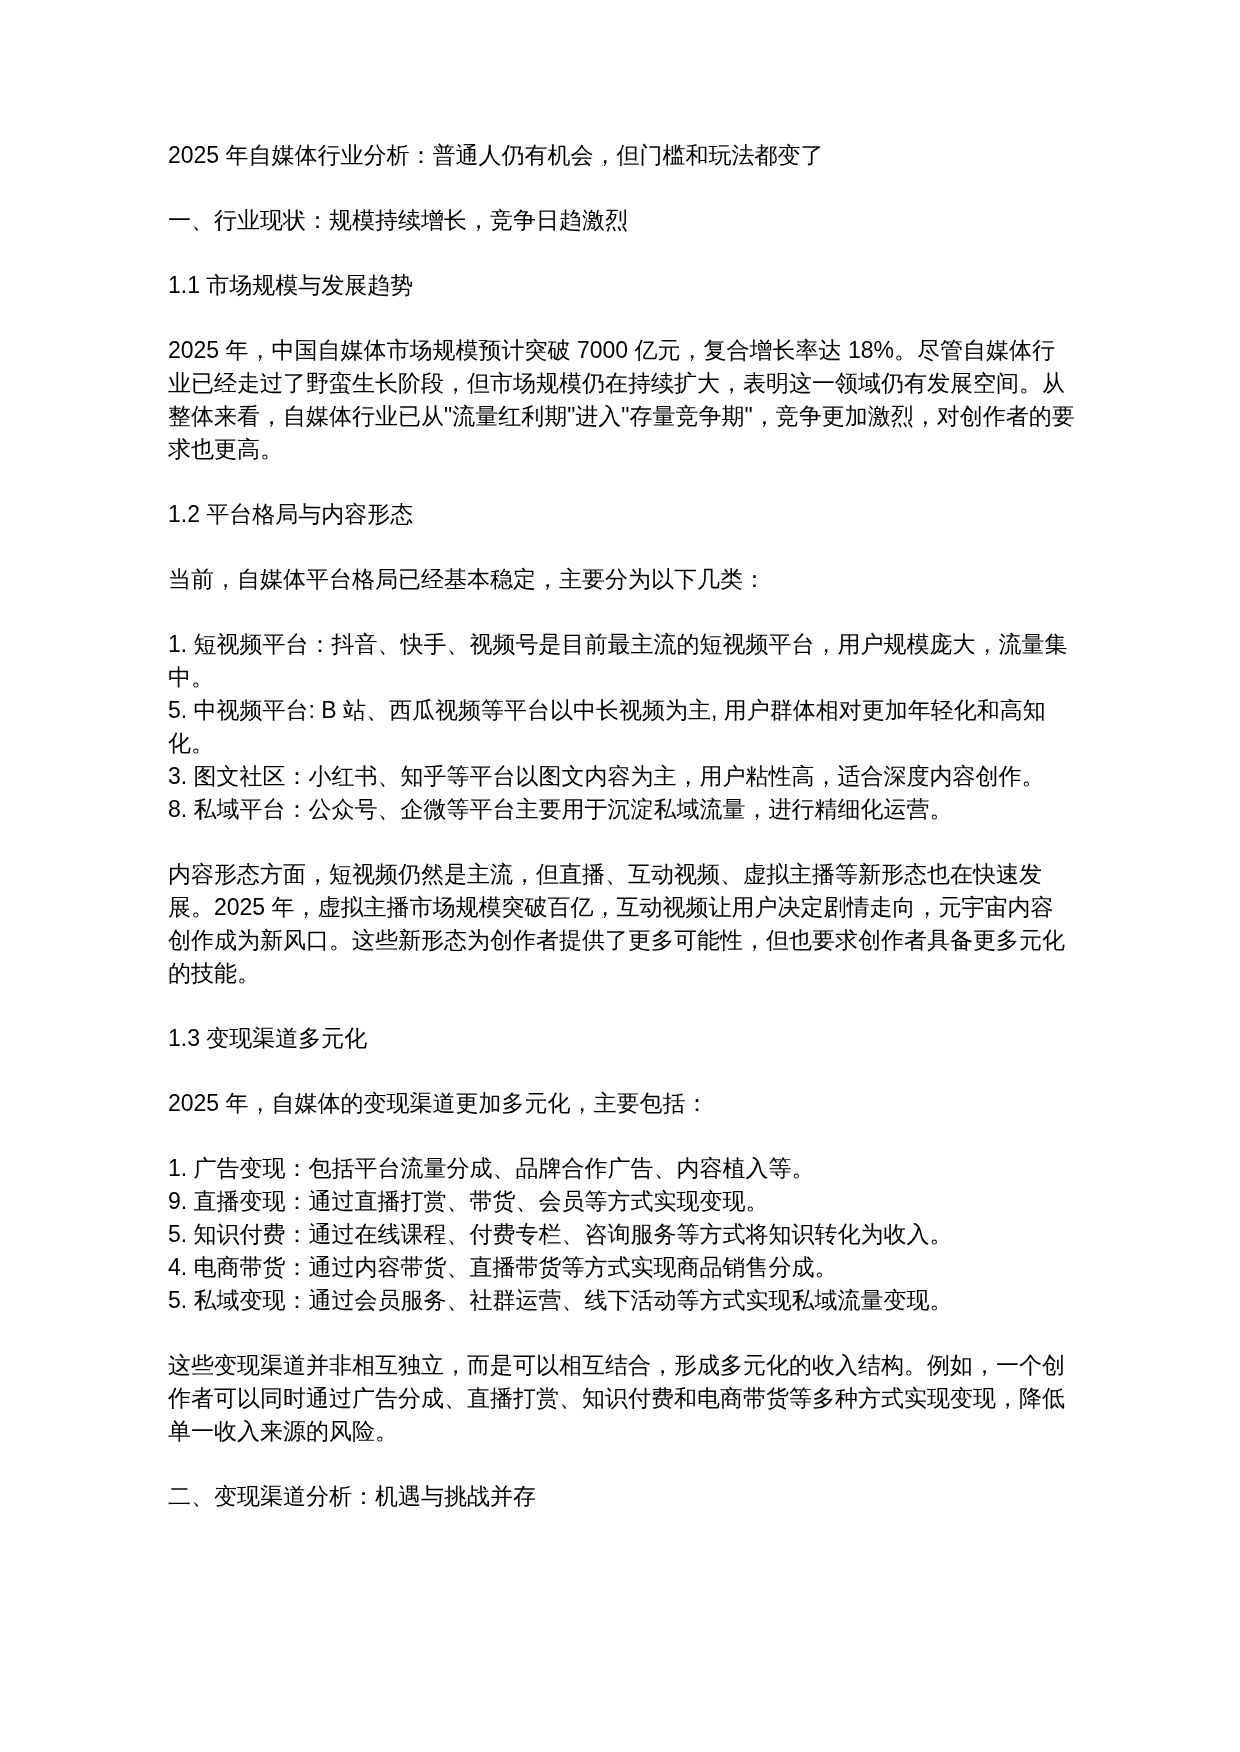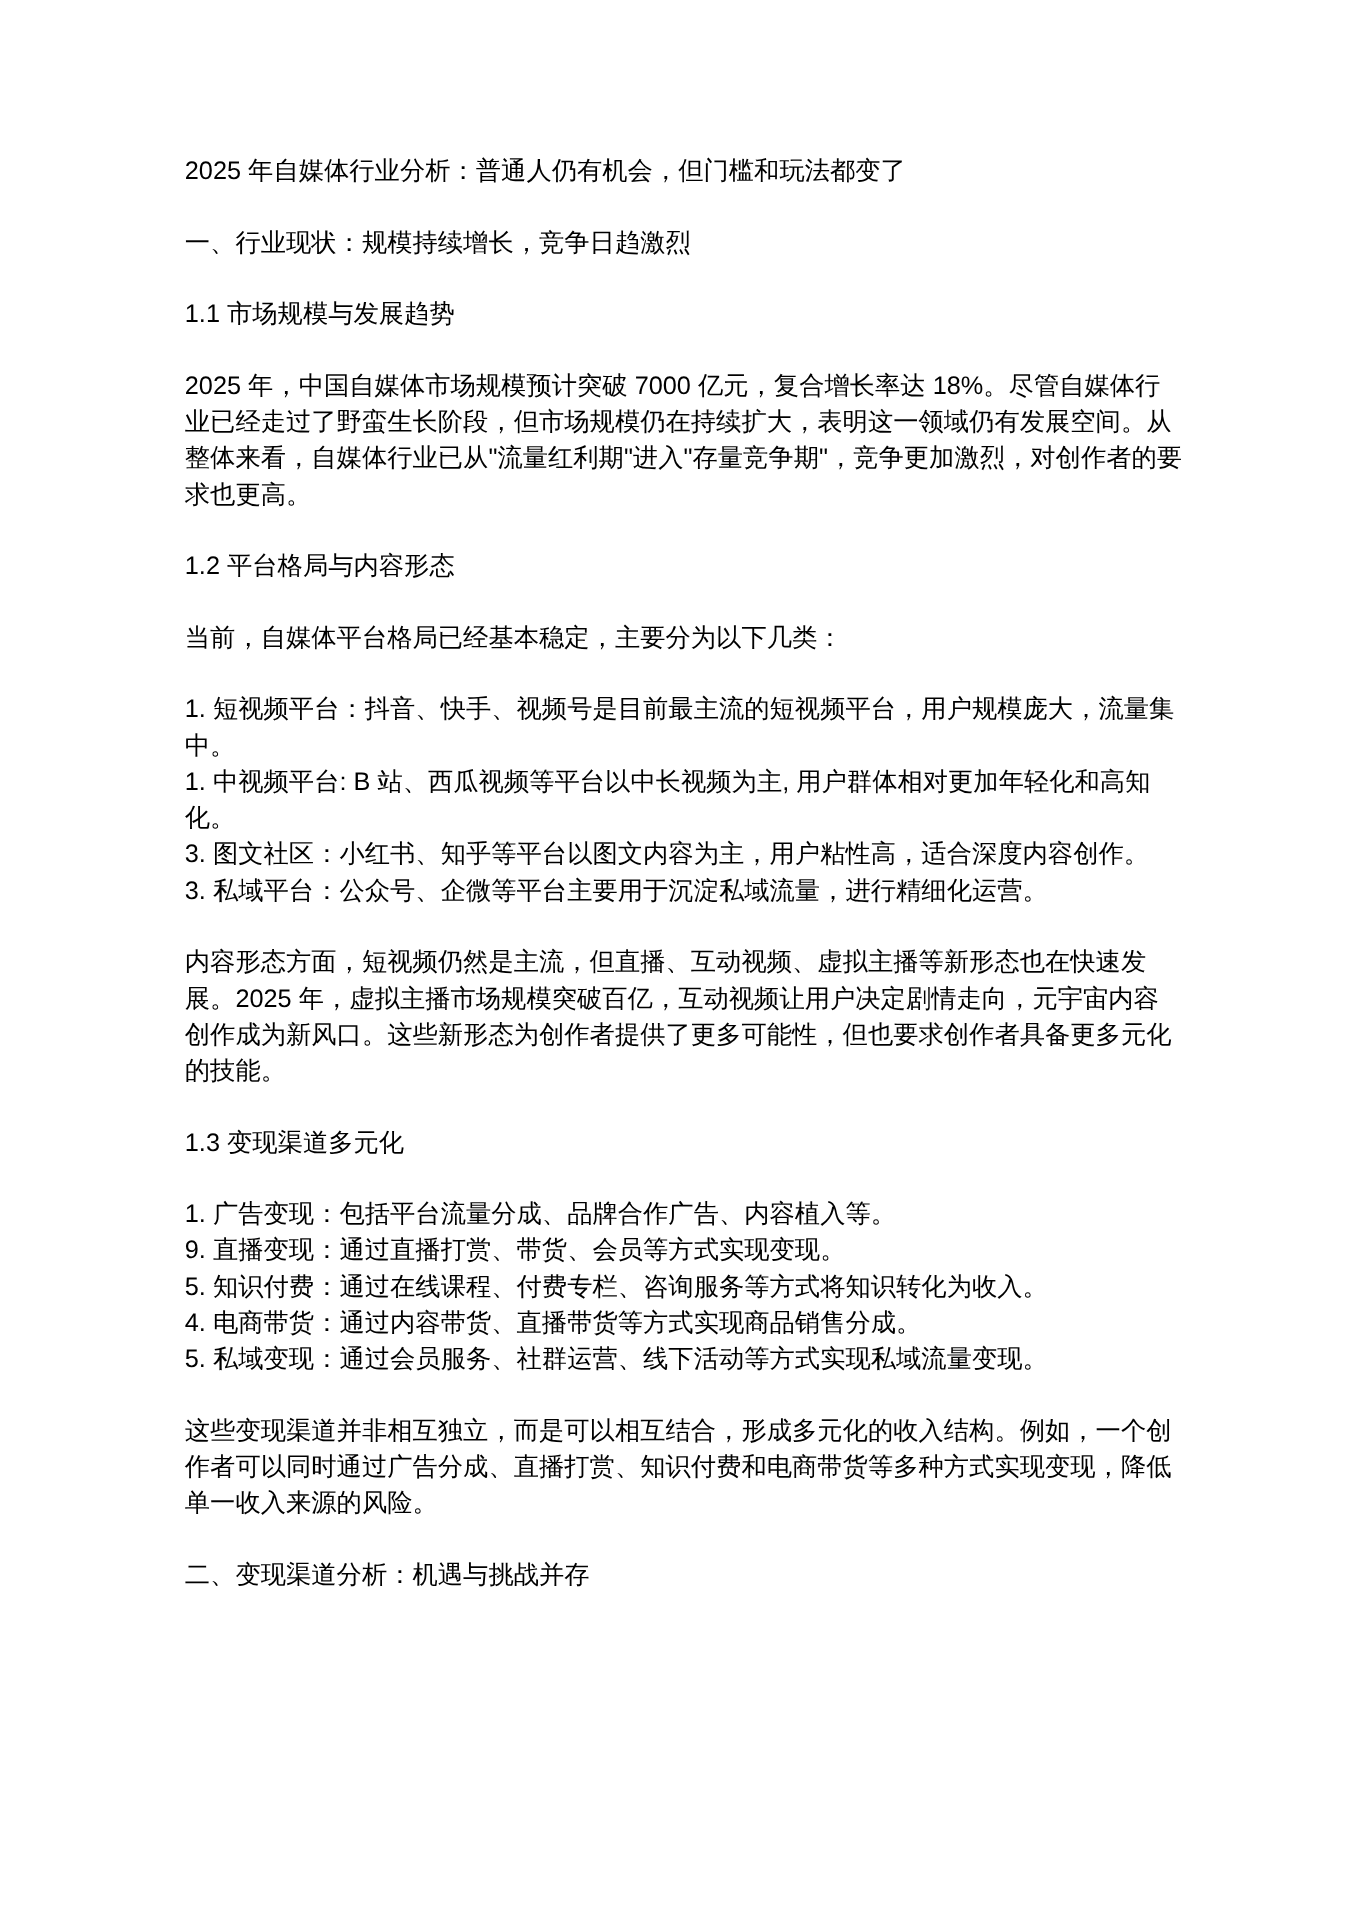--- a/index.html
+++ b/index.html
@@ -51,29 +51,30 @@
 
     <div class="block">2025 年，中国自媒体市场规模预计突破 7000 亿元，复合增长率达 18%。尽管自媒体行业已经走过了野蛮生长阶段，但市场规模仍在持续扩大，表明这一领域仍有发展空间。从整体来看，自媒体行业已从"流量红利期"进入"存量竞争期"，竞争更加激烈，对创作者的要求也更高。</div>
 
 
     <div class="block">1.2 平台格局与内容形态</div>
 
     <div class="block">当前，自媒体平台格局已经基本稳定，主要分为以下几类：</div>
 
     <div class="block list">
       <div class="list-item">1. 短视频平台：抖音、快手、视频号是目前最主流的短视频平台，用户规模庞大，流量集中。</div>
-      <div class="list-item">1. 中视频平台: B 站、西瓜视频等平台以中长视频为主, 用户群体相对更加年轻化和高知化。</div>
+      <div class="list-item">5. 中视频平台: B 站、西瓜视频等平台以中长视频为主, 用户群体相对更加年轻化和高知化。</div>
       <div class="list-item">3. 图文社区：小红书、知乎等平台以图文内容为主，用户粘性高，适合深度内容创作。</div>
-      <div class="list-item">3. 私域平台：公众号、企微等平台主要用于沉淀私域流量，进行精细化运营。</div>
+      <div class="list-item">8. 私域平台：公众号、企微等平台主要用于沉淀私域流量，进行精细化运营。</div>
     </div>
 
     <div class="block">内容形态方面，短视频仍然是主流，但直播、互动视频、虚拟主播等新形态也在快速发展。2025 年，虚拟主播市场规模突破百亿，互动视频让用户决定剧情走向，元宇宙内容创作成为新风口。这些新形态为创作者提供了更多可能性，但也要求创作者具备更多元化的技能。</div>
 
     <div class="block">1.3 变现渠道多元化</div>
 
+    <div class="block">2025 年，自媒体的变现渠道更加多元化，主要包括：</div>
 
     <div class="block list">
       <div class="list-item">1. 广告变现：包括平台流量分成、品牌合作广告、内容植入等。</div>
       <div class="list-item">9. 直播变现：通过直播打赏、带货、会员等方式实现变现。</div>
       <div class="list-item">5. 知识付费：通过在线课程、付费专栏、咨询服务等方式将知识转化为收入。</div>
       <div class="list-item">4. 电商带货：通过内容带货、直播带货等方式实现商品销售分成。</div>
       <div class="list-item">5. 私域变现：通过会员服务、社群运营、线下活动等方式实现私域流量变现。</div>
     </div>
 
     <div class="block">这些变现渠道并非相互独立，而是可以相互结合，形成多元化的收入结构。例如，一个创作者可以同时通过广告分成、直播打赏、知识付费和电商带货等多种方式实现变现，降低单一收入来源的风险。</div>

